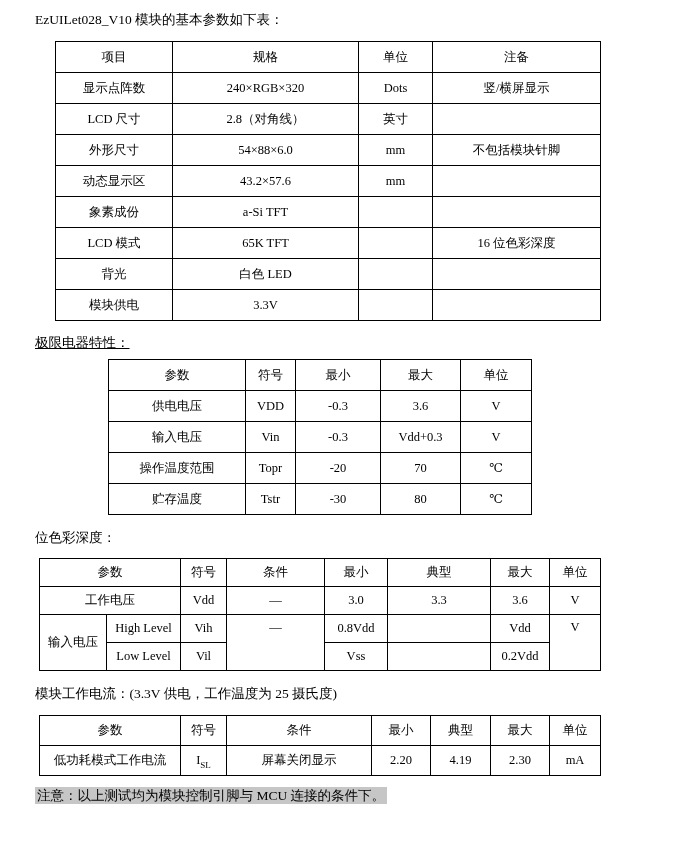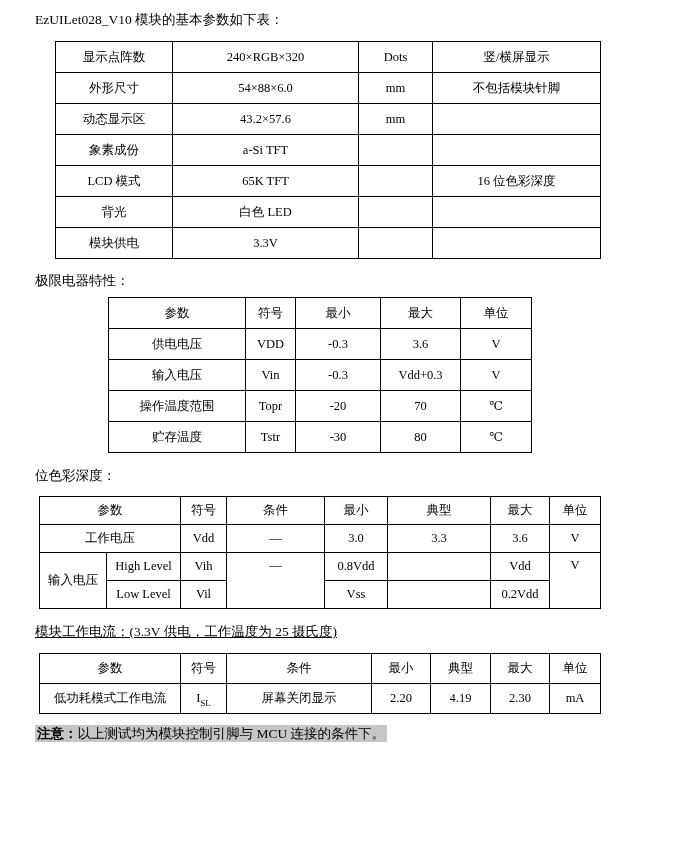--- a/index.html
+++ b/index.html
@@ -44,64 +44,76 @@
   .t1 td { height: 30px; }
   
   .t2 { margin: 8px 0 0 73px; width: 423px; }
   .t2 td { height: 30px; }
   
   .t3 { margin: 12px 0 0 4px; width: 561px; }
   .t3 td { height: 27px; }
   
   .t4 { margin: 13px 0 0 4px; width: 561px; }
   .t4 td { height: 29px; }
-  .sec-limit    { margin-top: 13px; }
+  .sec-limit    { margin-top: 13px; text-decoration: underline; }
   .sec-elec     { margin-top: 14px; }
-  .sec-current  { margin-top: 14px; text-decoration: underline; }
+  .sec-current  { margin-top: 14px; }
   .vtop {
     vertical-align: top;
     padding-top: 5px;
   }
   sub {
     font-size: 9px;
     line-height: 0;
   }
   .note {
     margin-top: 11px;
     font-size: 13.5px;
     line-height: 18px;
   }
   .note-inner {
     display: inline;
     padding: 1px 2px;
   }
   .note-label {
-    font-weight: bold;
+    font-weight: normal;
   }
 </style>
 </head>
 <body>
 
 <div class="page">
 
   <div class="doc-title">EzUILet028_V10 模块的基本参数如下表：</div>
 
   <table class="t1">
     <colgroup>
       <col style="width:117px">
         <col style="width:186px">
         <col style="width:74px">
         <col style="width:168px">
     </colgroup>
     <tbody>
+        <tr>
+      <td>项目</td>
+      <td>规格</td>
+      <td>单位</td>
+      <td>注备</td>
+    </tr>
     <tr>
       <td>显示点阵数</td>
       <td>240×RGB×320</td>
       <td>Dots</td>
       <td>竖/横屏显示</td>
+    </tr>
+    <tr>
+      <td>LCD 尺寸</td>
+      <td>2.8（对角线）</td>
+      <td>英寸</td>
+      <td></td>
     </tr>
     <tr>
       <td>外形尺寸</td>
       <td>54×88×6.0</td>
       <td>mm</td>
       <td>不包括模块针脚</td>
     </tr>
     <tr>
       <td>动态显示区</td>
       <td>43.2×57.6</td>

